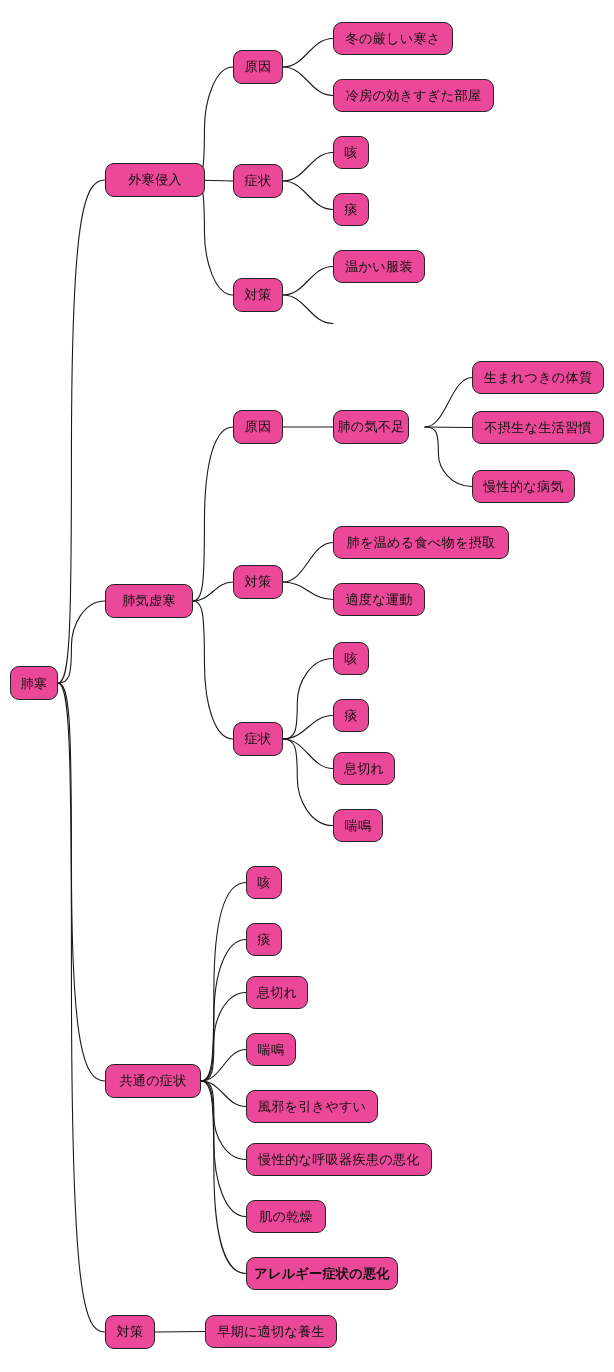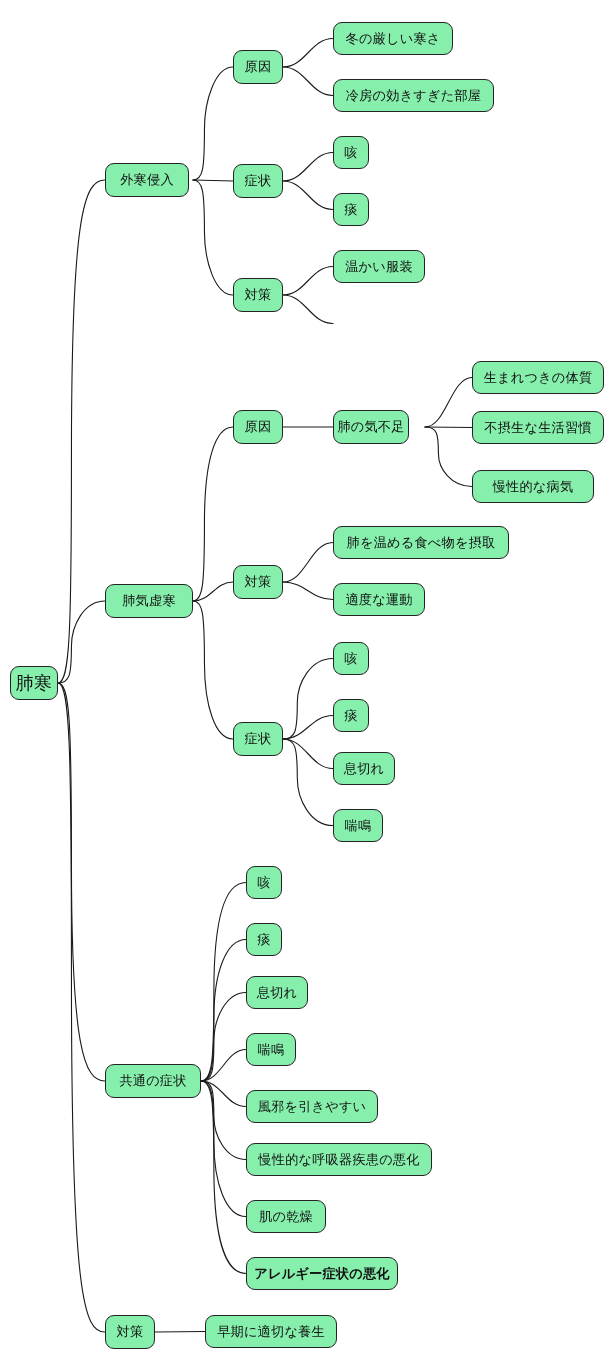--- a/index.html
+++ b/index.html
@@ -34,33 +34,33 @@
     top: 0;
     width: 614px;
     height: 1372px;
   }
   .mm-node {
     position: absolute;
     box-sizing: border-box;
     display: flex;
     align-items: center;
     justify-content: center;
-    background: #86efac;
+    background: #ec4899;
     border: 1.15px solid #242424;
     border-radius: 9px;
     color: #101010;
     font-size: 13.2px;
     line-height: 1;
     white-space: nowrap;
     letter-spacing: 0.2px;
     padding: 0 9px;
     text-align: center;
   }
   .mm-node.root {
-    font-size: 18px;
+    font-size: 13px;
   }
   .mm-label {
     display: block;
     white-space: nowrap;
   }
 </style>
 </head>
 <body>
 
 <div id="mindmap-root">
@@ -98,21 +98,21 @@
       <path d="M 201 1081 C 221.25 1081, 225.75 1106.5, 246 1106.5" fill="none" stroke="#1a1a1a" stroke-width="1.1" stroke-linecap="round"></path>
       <path d="M 201 1081 C 212.25 1081, 213.87 1088.85, 213.87 1116.325 C 213.87 1135.95, 225.75 1159.5, 246 1159.5" fill="none" stroke="#1a1a1a" stroke-width="1.1" stroke-linecap="round"></path>
       <path d="M 201 1081 C 212.25 1081, 213.87 1094.55, 213.87 1141.975 C 213.87 1182.5, 225.75 1216.5, 246 1216.5" fill="none" stroke="#1a1a1a" stroke-width="1.1" stroke-linecap="round"></path>
       <path d="M 201 1081 C 212.25 1081, 213.87 1100.25, 213.87 1167.625 C 213.87 1239.5, 225.75 1273.5, 246 1273.5" fill="none" stroke="#1a1a1a" stroke-width="1.1" stroke-linecap="round"></path>
       <path d="M 155 1332 L 205 1331.5" fill="none" stroke="#1a1a1a" stroke-width="1.1" stroke-linecap="round"></path>
     </svg>
   <div id="node-layer">
       <div class="mm-node root" style="left: 10px; top: 666px; width: 48px; height: 34px;">
         <span class="mm-label">肺寒</span>
       </div>
-      <div class="mm-node" style="left: 105px; top: 163px; width: 84px; height: 34px;">
+      <div class="mm-node" style="left: 105px; top: 163px; width: 100px; height: 34px;">
         <span class="mm-label">外寒侵入</span>
       </div>
       <div class="mm-node" style="left: 233px; top: 50px; width: 50px; height: 34px;">
         <span class="mm-label">原因</span>
       </div>
       <div class="mm-node" style="left: 333px; top: 22px; width: 120px; height: 33px;">
         <span class="mm-label">冬の厳しい寒さ</span>
       </div>
       <div class="mm-node" style="left: 333px; top: 79px; width: 161px; height: 33px;">
         <span class="mm-label">冷房の効きすぎた部屋</span>
@@ -140,21 +140,21 @@
       </div>
       <div class="mm-node" style="left: 333px; top: 410px; width: 76px; height: 34px;">
         <span class="mm-label">肺の気不足</span>
       </div>
       <div class="mm-node" style="left: 472px; top: 361px; width: 132px; height: 33px;">
         <span class="mm-label">生まれつきの体質</span>
       </div>
       <div class="mm-node" style="left: 472px; top: 411px; width: 132px; height: 33px;">
         <span class="mm-label">不摂生な生活習慣</span>
       </div>
-      <div class="mm-node" style="left: 472px; top: 470px; width: 122px; height: 33px;">
+      <div class="mm-node" style="left: 472px; top: 470px; width: 103px; height: 33px;">
         <span class="mm-label">慢性的な病気</span>
       </div>
       <div class="mm-node" style="left: 233px; top: 565px; width: 50px; height: 34px;">
         <span class="mm-label">対策</span>
       </div>
       <div class="mm-node" style="left: 333px; top: 526px; width: 176px; height: 33px;">
         <span class="mm-label">肺を温める食べ物を摂取</span>
       </div>
       <div class="mm-node" style="left: 333px; top: 583px; width: 92px; height: 33px;">
         <span class="mm-label">適度な運動</span>

